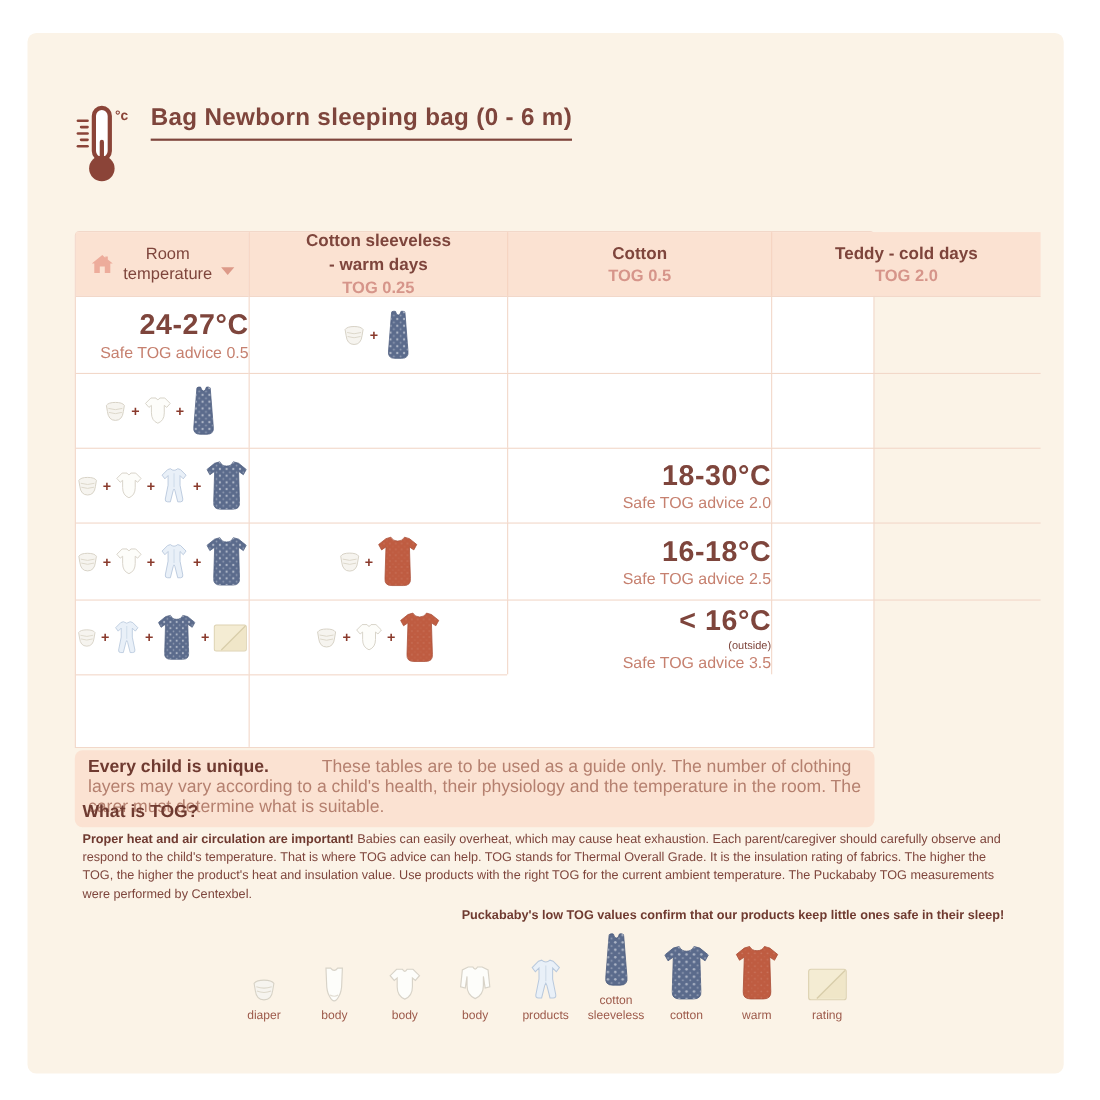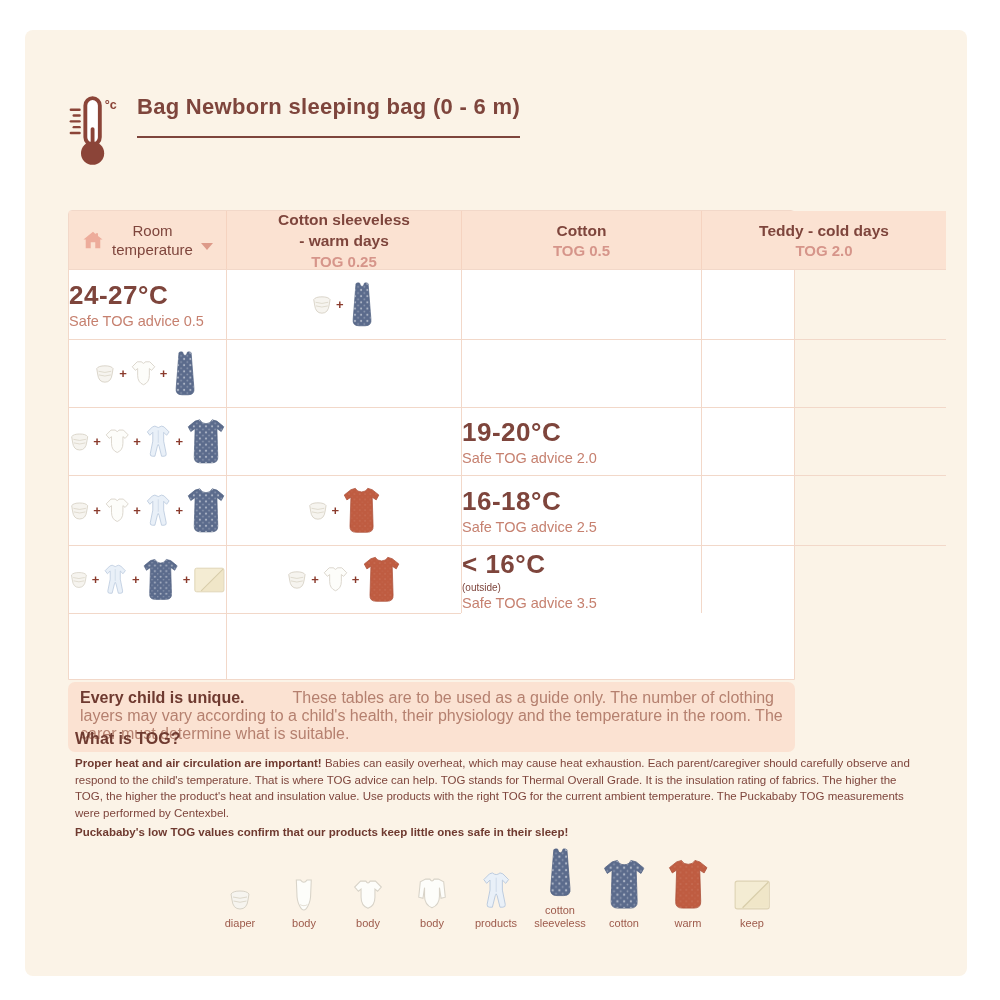--- a/index.html
+++ b/index.html
@@ -9,21 +9,21 @@
   }
   .card{
     position:absolute;left:25px;top:30px;width:942px;height:946px;
     background:var(--card-cream,#fbf3e7);border-radius:8px;
   }
   
   .brand-header{position:absolute;left:42px;top:64px;display:flex;gap:14px;align-items:flex-start;}
   .thermo-svg{display:block;}
   .title{
     display:inline-block;font-size:22px;font-weight:700;color:var(--maroon,#7e453c);
-    padding-bottom:16px;border-bottom:2px solid var(--maroon,#7e453c);letter-spacing:.3px;
+    padding-bottom:6px;border-bottom:2px solid var(--maroon,#7e453c);letter-spacing:.3px;
   }
   .subtitle{margin-top:8px;font-size:21px;color:var(--subtitle-gray,#9b9a98);letter-spacing:.3px;}
   
   .table-wrap{position:absolute;left:43px;top:180px;width:727px;}
   .tog-table{
     display:grid;grid-template-columns:157px 235px 240px 245px;
     grid-template-rows:58px 70px 68px 68px 70px 68px 66px;
     background:#ffffff;border:1px solid var(--table-border,#f2d8c9);border-radius:4px 4px 0 0;
   }
   .tog-table > div{border-left:1px solid var(--table-border,#f2d8c9);border-top:1px solid var(--table-border,#f2d8c9);}
@@ -34,37 +34,37 @@
   .th{
     background:var(--peach,#fbe2d2);display:flex;flex-direction:column;
     justify-content:center;align-items:center;gap:1px;
   }
   .th-room{flex-direction:row;gap:8px;}
   .room-label{font-size:15px;color:var(--maroon,#7e453c);line-height:1.3;text-align:center;}
   .caret{width:0;height:0;border-left:6px solid transparent;border-right:6px solid transparent;
     border-top:7px solid #dd9a89;margin-top:12px;}
   .col-name{font-size:15.5px;font-weight:600;color:var(--maroon,#7e453c);line-height:1.28;text-align:center;}
   .col-tog{font-size:15px;font-weight:700;color:var(--tog-pink,#d6958a);margin-top:1px;}
-  .rowlab{display:flex;flex-direction:column;justify-content:center;align-items:flex-start;gap:2px;text-align:center;}
+  .rowlab{display:flex;flex-direction:column;justify-content:center;align-items:flex-end;gap:2px;text-align:center;}
   .temp{font-size:26px;font-weight:600;color:var(--maroon,#7e453c);letter-spacing:.5px;}
   .temp-sub{font-size:10px;color:var(--maroon,#7e453c);}
   .advice{font-size:14.5px;color:var(--salmon,#c6806f);}
   .cell{display:flex;align-items:center;justify-content:center;gap:3px;}
   .item-icon{display:block;}
   .plus{color:var(--plus-red,#8a3a2c);font-weight:700;font-size:13px;line-height:1;}
   
   .unique-note{margin-top:2px;background:var(--peach,#fbe2d2);border-radius:7px;padding:7px 12px 9px;}
   .note-bold{font-size:16px;font-weight:700;color:var(--maroon-dark,#6f3a30);margin-right:6px;}
   .note-text{font-size:16px;color:var(--note-text,#b5806f);margin-left:42px;}
   
   .tog-info{position:absolute;left:50px;top:700px;width:838px;}
   .tog-heading{font-size:16px;font-weight:700;color:var(--maroon-dark,#6f3a30);margin:0 0 7px;}
   .tog-para{font-size:11.5px;line-height:1.45;color:var(--maroon,#7e453c);margin:0;}
   .tog-para .b{font-weight:700;color:var(--maroon-dark,#6f3a30);}
-  .tog-para .block{display:block;margin-top:2px;}
+  .tog-para .block{display:block;margin-top:2px;text-align:right;}
   
   .legend{position:absolute;left:0;top:818px;width:100%;display:flex;justify-content:center;align-items:flex-end;gap:7px;}
   .legend-item{display:flex;flex-direction:column;align-items:center;justify-content:flex-end;width:57px;}
   .legend-label{margin-top:6px;font-size:11px;color:var(--legend-label,#9d5a4b);text-align:center;line-height:1.15;}
   .defs-svg{position:absolute;width:0;height:0;overflow:hidden;}
 </style>
 </head>
 <body>
 
 <svg class="defs-svg" aria-hidden="true">
@@ -206,21 +206,21 @@
           <svg width="29.1" height="36" class="item-icon">
             <use href="#sym-sleepsuit"></use>
           </svg>
           <span class="plus">+</span>
           <svg width="40.9" height="48" class="item-icon">
             <use href="#sym-bag-cotton"></use>
           </svg>
         </div>
         <div class="cell"></div>
         <div class="rowlab">
-          <div class="temp">19-20°C</div>
+          <div class="temp">18-30°C</div>
           <div class="advice">Safe TOG advice 2.0</div>
         </div>
         <div class="cell"></div>
         <div class="cell">
           <svg width="21.8" height="20" class="item-icon">
             <use href="#sym-diaper"></use>
           </svg>
           <span class="plus">+</span>
           <svg width="27.0" height="27" class="item-icon">
             <use href="#sym-body-short"></use>
@@ -343,17 +343,17 @@
       <div class="legend-item">
         <svg width="42.4" height="52" class="item-icon">
           <use href="#sym-bag-teddy"></use>
         </svg>
         <div class="legend-label">warm</div>
       </div>
       <div class="legend-item">
         <svg width="38.4" height="32" class="item-icon">
           <use href="#sym-cover"></use>
         </svg>
-        <div class="legend-label">keep</div>
+        <div class="legend-label">rating</div>
       </div>
     </div>
 
 </div>
 
 </body></html>

